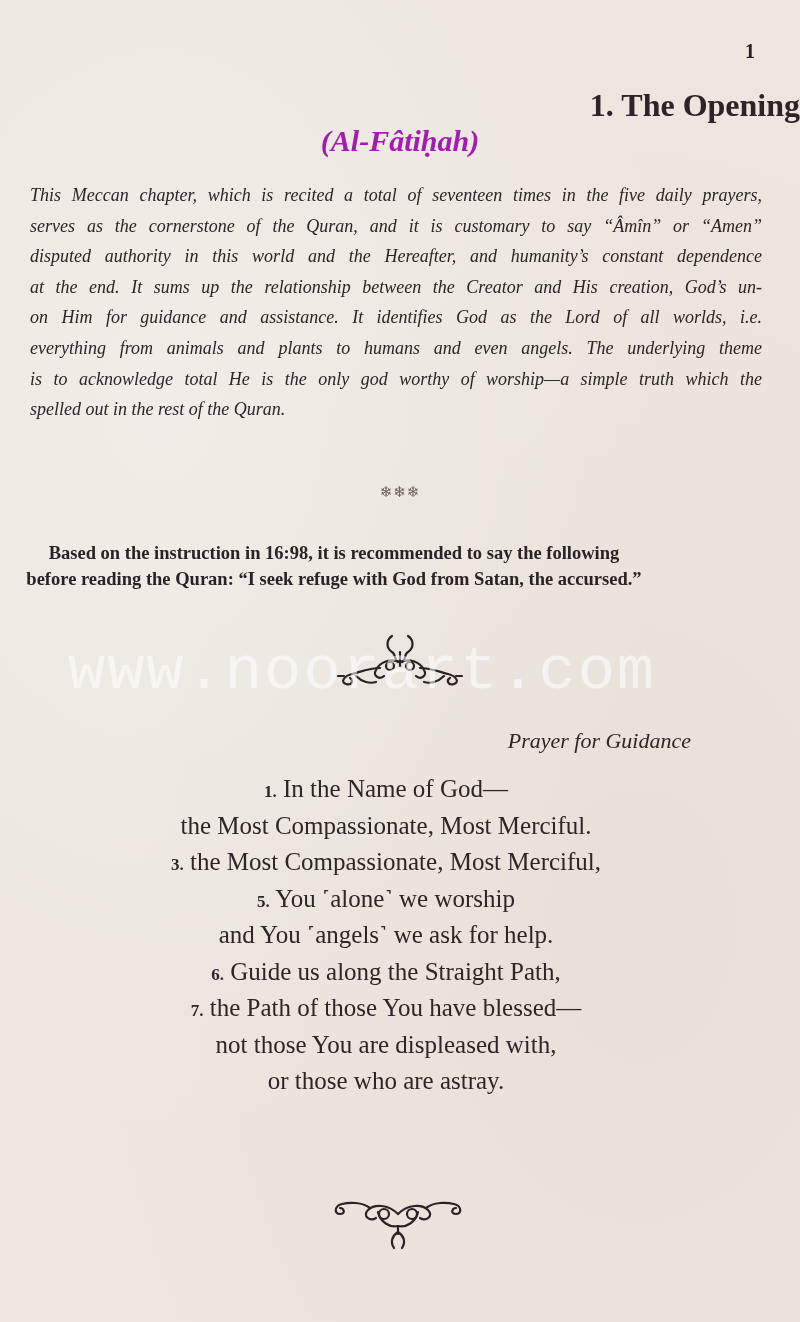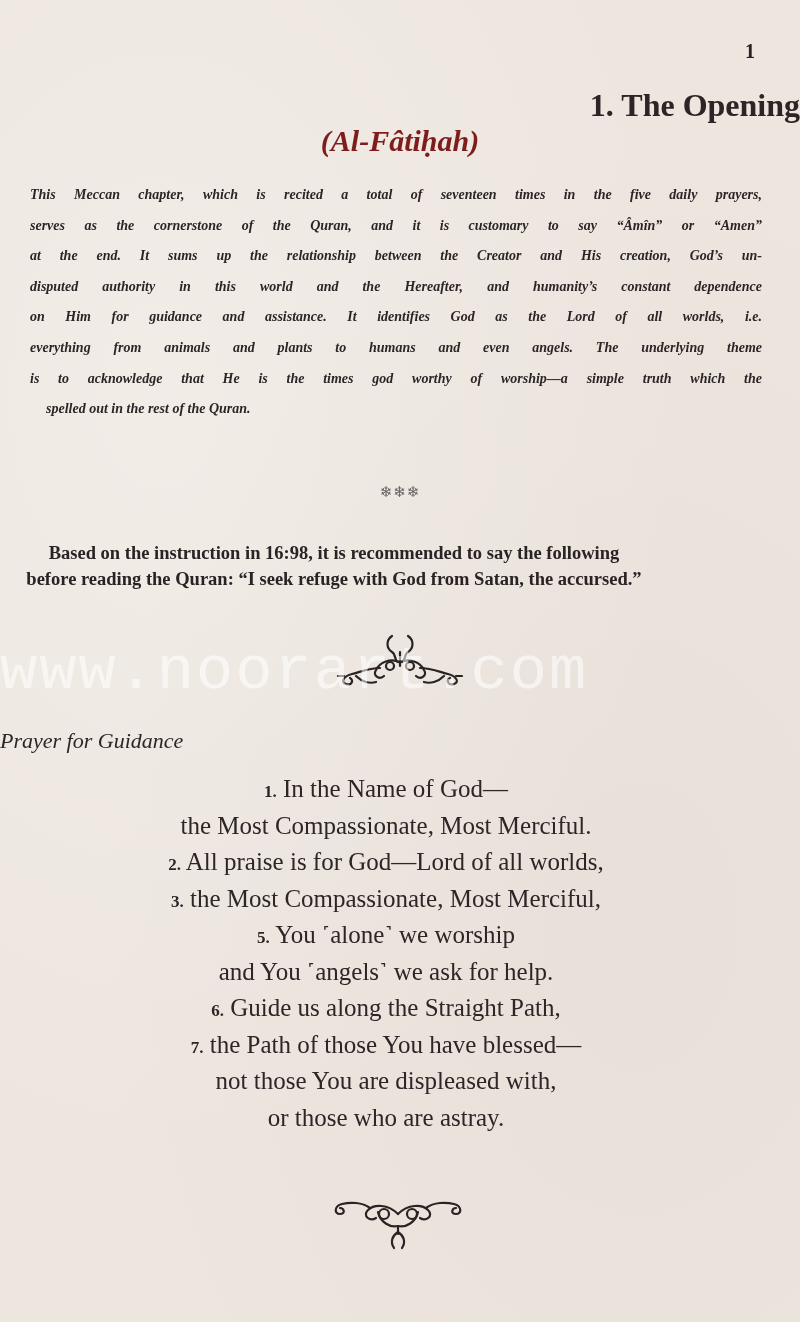--- a/index.html
+++ b/index.html
@@ -16,51 +16,51 @@
     .page-number {
       position: absolute; top: 40px; left: 745px;
       font-size: 20px; font-weight: bold; color: #2a2224;
     }
     .chapter-title {
       position: absolute; top: 86px; left: 0; width: 800px; text-align: right;
       font-size: 32px; font-weight: bold; color: #2e2326; line-height: 38px;
     }
     .chapter-subtitle {
       position: absolute; top: 122px; left: 0; width: 800px; text-align: center;
-      font-size: 30px; font-weight: bold; font-style: italic; color: #7f1d1d; line-height: 38px;
+      font-size: 30px; font-weight: bold; font-style: italic; color: #a21caf; line-height: 38px;
     }
     .intro {
       position: absolute; top: 180px; left: 30px; width: 732px;
-      font-style: italic; font-size: 14px; line-height: 30.6px;
-      color: #2c2426; text-align: justify; font-weight: bold;
+      font-style: italic; font-size: 18px; line-height: 30.6px;
+      color: #2c2426; text-align: justify;
     }
     .intro .line { display: block; white-space: nowrap; text-align-last: justify; }
-    .intro .line.last { text-align-last: left; margin-left: 16px; }
+    .intro .line.last { text-align-last: left; }
     .asterism {
       position: absolute; top: 483px; left: 0; width: 800px; text-align: center;
       font-size: 15px; color: #6a6062; letter-spacing: 1px;
     }
     .instruction {
       position: absolute; top: 540px; left: 0; width: 668px; text-align: center;
       font-weight: bold; font-size: 18.5px; line-height: 26px; color: #2a2224;
     }
     .ornament-top {
       position: absolute; top: 632px; left: 330px; width: 140px; height: 60px;
     }
     .ornament-bottom {
       position: absolute; top: 1192px; left: 328px; width: 140px; height: 60px;
     }
     .watermark {
-      position: absolute; top: 636px; left: 0; width: 724px; text-align: left;
+      position: absolute; top: 636px; left: 0; width: 724px; text-align: center;
       font-family: "Liberation Mono", "DejaVu Sans Mono", monospace;
       font-size: 62px; letter-spacing: 2px; color: rgba(255,255,255,0.55);
       white-space: nowrap; pointer-events: none;
     }
     .prayer-heading {
-      position: absolute; top: 728px; left: 0; width: 691px; text-align: left;
+      position: absolute; top: 728px; left: 0; width: 691px; text-align: right;
       font-style: italic; font-size: 22px; color: #2e2527;
     }
     .verses {
       position: absolute; top: 772px; left: 0; width: 772px; text-align: center;
       font-size: 25px; line-height: 33.5px; color: #2e2527;
     }
     .verse-line { display: block; }
     .verse-num { font-size: 17px; font-weight: bold; }
     .bleed {
       position: absolute; color: rgba(60,50,50,0.05); font-family: "Liberation Serif", serif;
@@ -75,25 +75,25 @@
 </div>
 
 <div class="page-number">1</div>
 
 <div class="chapter-title">1. The Opening</div>
 <div class="chapter-subtitle">(Al-Fâtiḥah)</div>
 
 <div class="intro">
   <span class="line">This Meccan chapter, which is recited a total of  seventeen times in the five daily prayers,</span>
   <span class="line">serves as the cornerstone of  the Quran, and it is customary to say “Âmîn” or “Amen”</span>
+  <span class="line">disputed authority in this world and the Hereafter, and humanity’s constant dependence</span>
   <span class="line">at the end. It sums up the relationship between the Creator and His creation, God’s un-</span>
-  <span class="line">disputed authority in this world and the Hereafter, and humanity’s constant dependence</span>
   <span class="line">on Him for guidance and assistance.  It identifies God as the Lord of  all worlds, i.e.</span>
   <span class="line">everything from animals and plants to humans and even angels. The underlying theme</span>
-  <span class="line">is to acknowledge that He is the times god worthy of  worship—a simple truth which the</span>
+  <span class="line">is to acknowledge total He is the only god worthy of  worship—a simple truth which the</span>
   <span class="line last">spelled out in the rest of  the Quran.</span>
 </div>
 
 <div class="asterism">❄❄❄</div>
 
 <div class="instruction">
   <div>Based on the instruction in 16:98, it is recommended to say the following</div>
   <div>before reading the Quran: “I seek refuge with God from Satan, the accursed.”</div>
 </div>
 
@@ -115,21 +115,20 @@
   </svg>
 </div>
 
 <div class="watermark">www.noorart.com</div>
 
 <div class="prayer-heading">Prayer for Guidance</div>
 
 <div class="verses">
   <span class="verse-line"><span class="verse-num">1.</span><span> In the Name of God—</span></span>
   <span class="verse-line"><span class="verse-num"></span><span>the Most Compassionate, Most Merciful.</span></span>
-  <span class="verse-line"><span class="verse-num">2.</span><span> All praise is for God—Lord of all worlds,</span></span>
   <span class="verse-line"><span class="verse-num">3.</span><span> the Most Compassionate, Most Merciful,</span></span>
   <span class="verse-line"><span class="verse-num">5.</span><span> You ˹alone˺ we worship</span></span>
   <span class="verse-line"><span class="verse-num"></span><span>and You ˹angels˺ we ask for help.</span></span>
   <span class="verse-line"><span class="verse-num">6.</span><span> Guide us along the Straight Path,</span></span>
   <span class="verse-line"><span class="verse-num">7.</span><span> the Path of those You have blessed—</span></span>
   <span class="verse-line"><span class="verse-num"></span><span>not those You are displeased with,</span></span>
   <span class="verse-line"><span class="verse-num"></span><span>or those who are astray.</span></span>
 </div>
 
 <div class="ornament-bottom">

